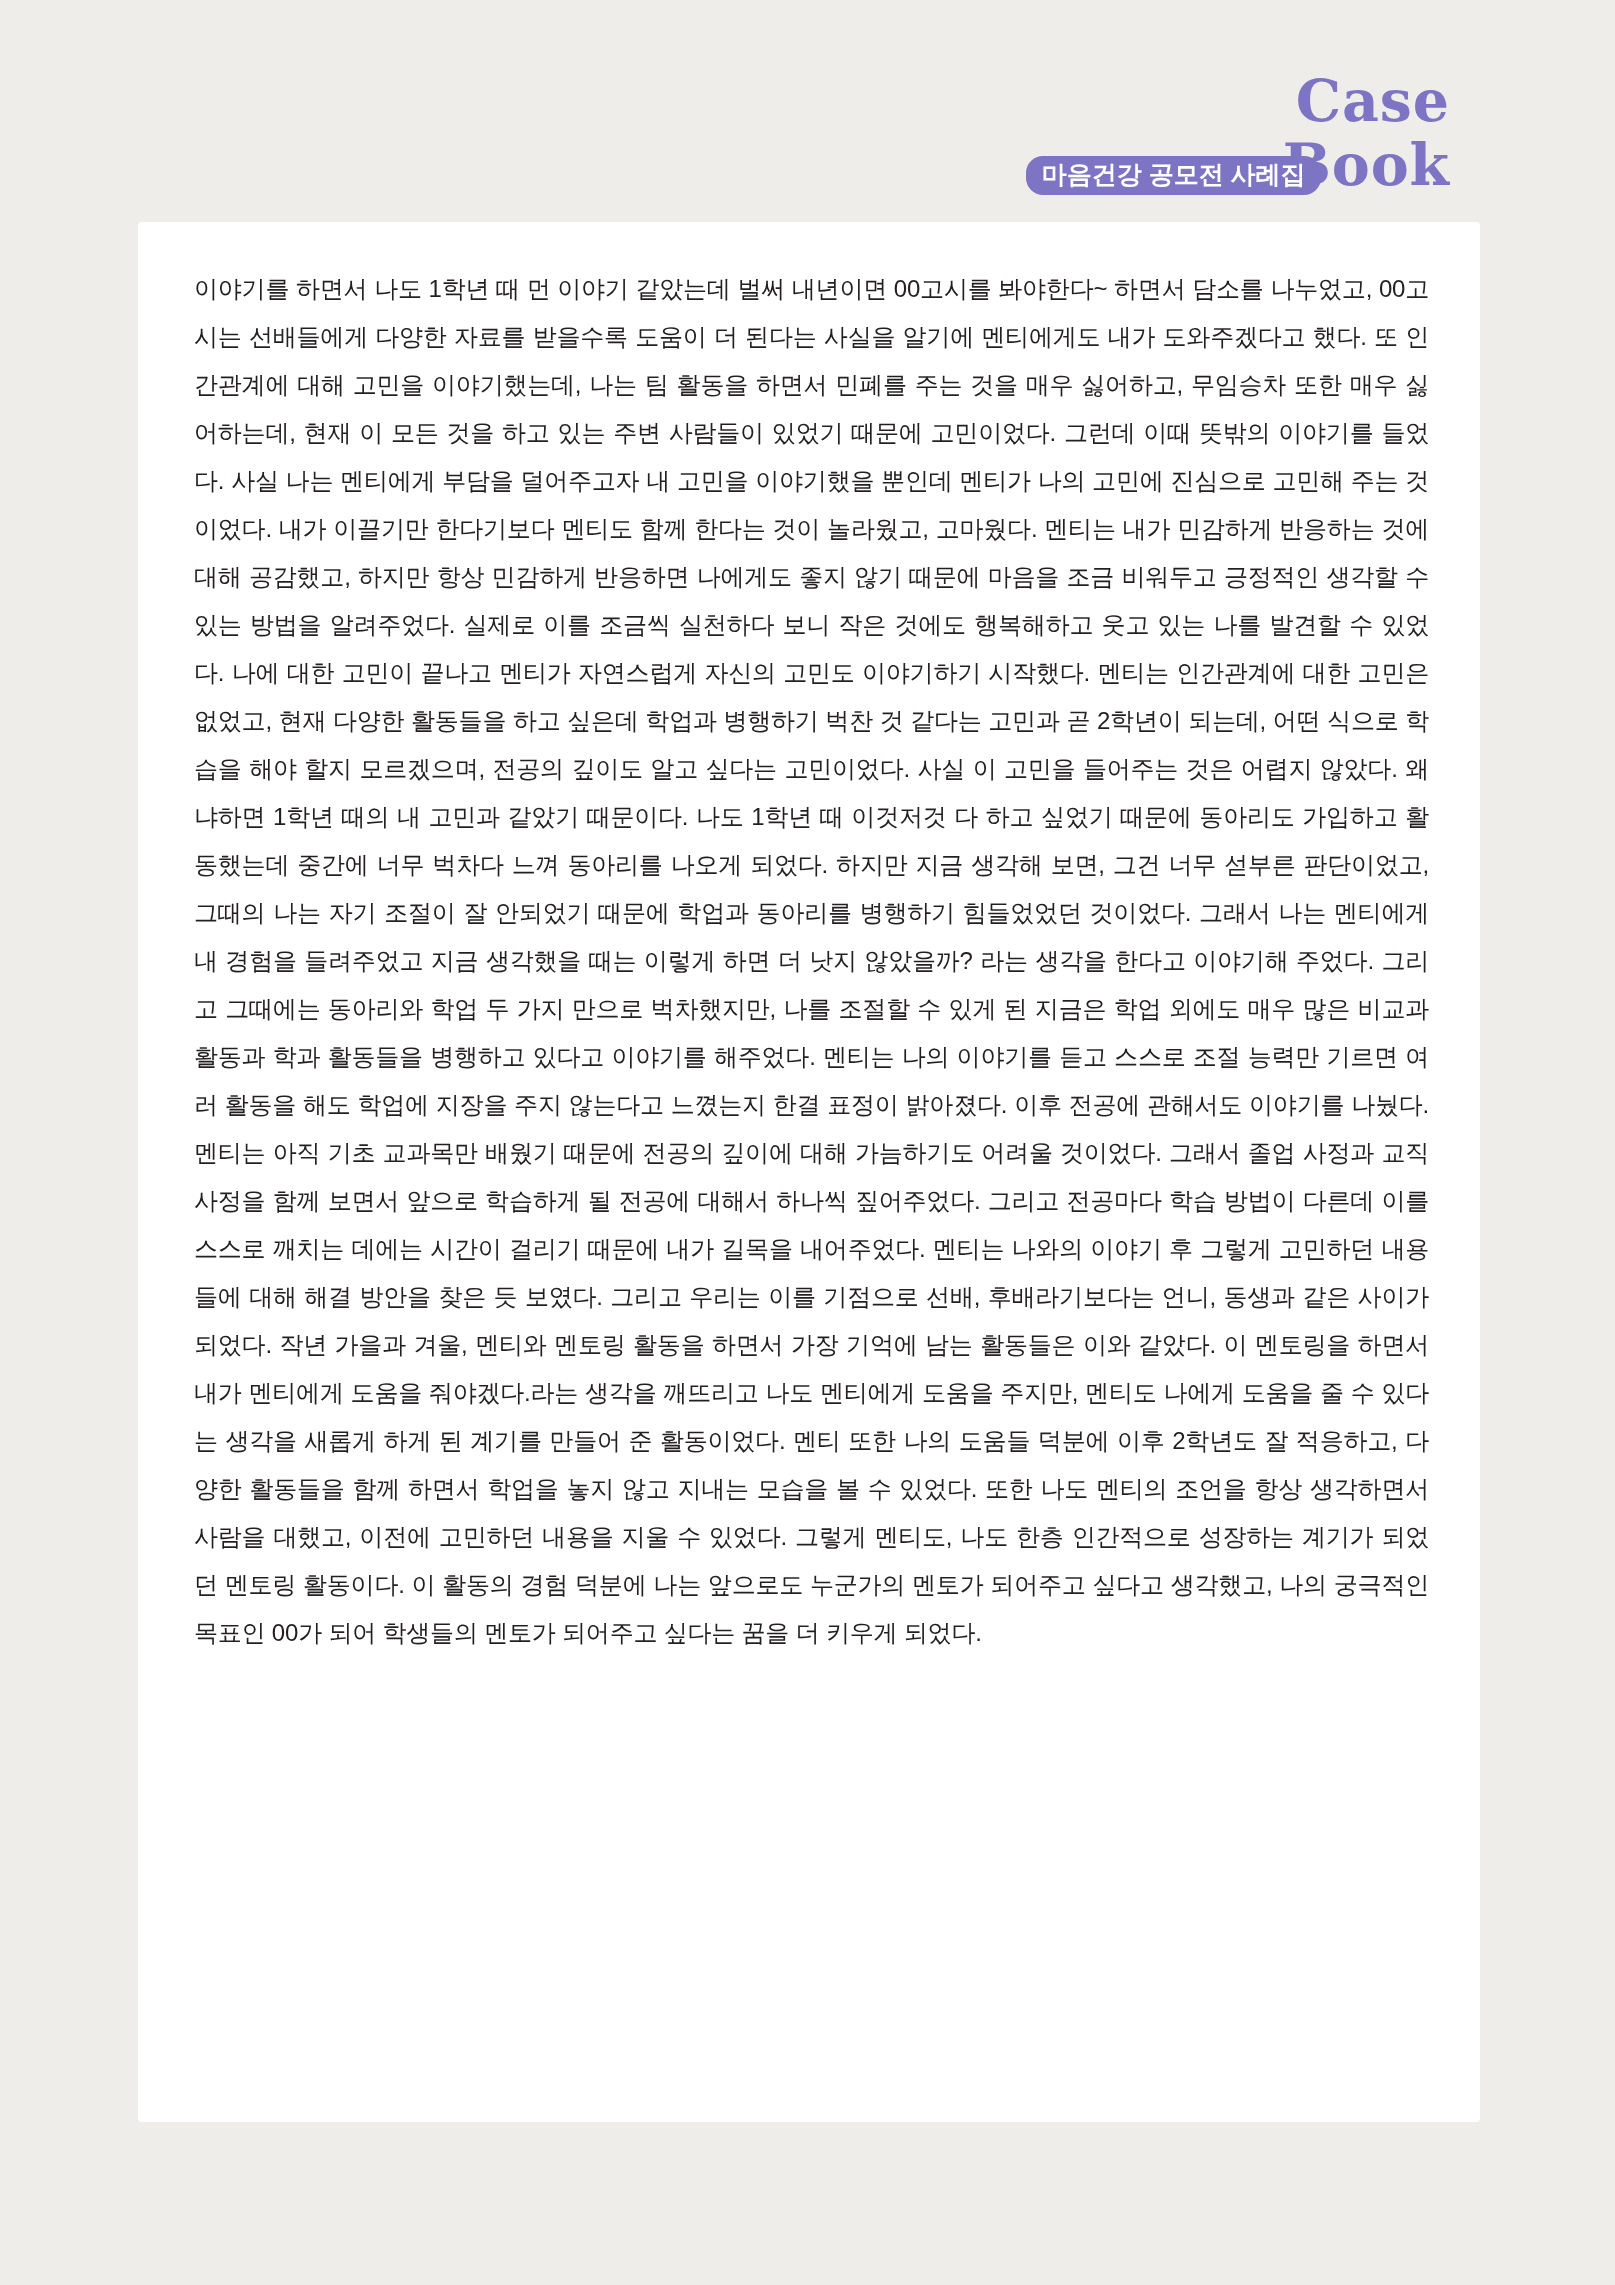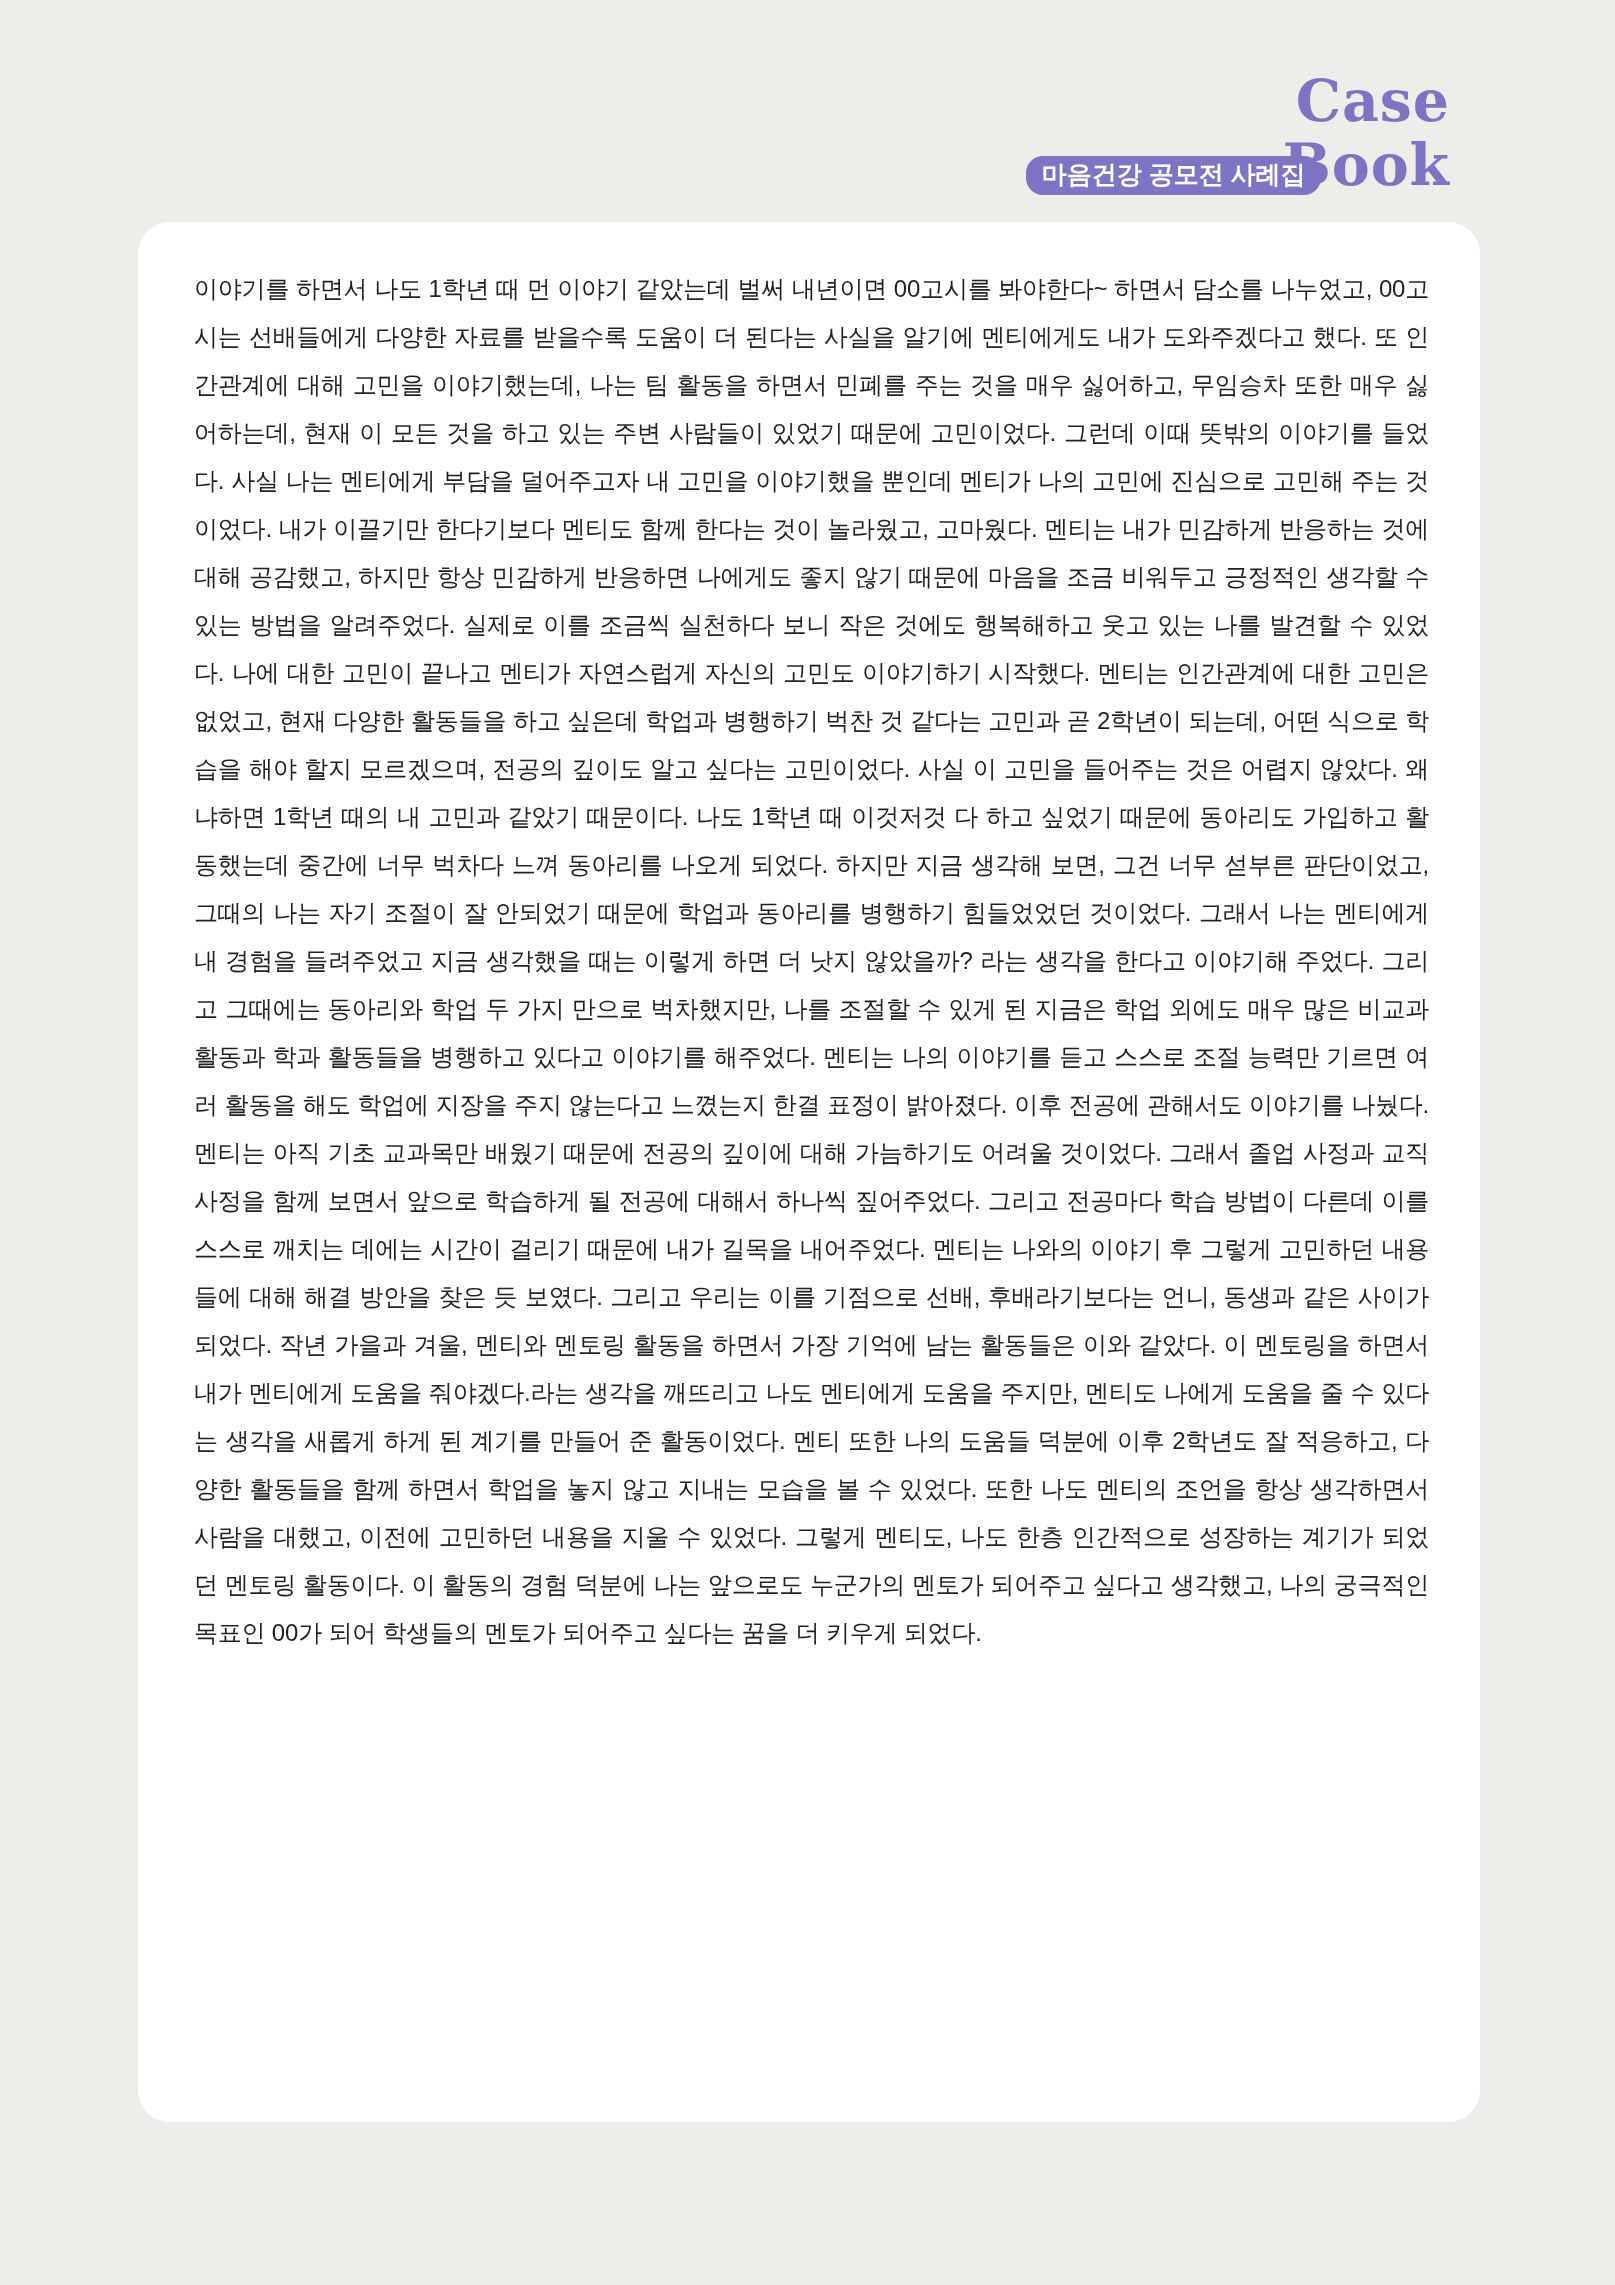--- a/index.html
+++ b/index.html
@@ -75,21 +75,21 @@
   }
 
   
   .card {
     position: absolute;
     left: 138px;
     top: 222px;
     width: 1342px;
     height: 1900px;
     background: #ffffff;
-    border-radius: 32px;
+    border-radius: 4px;
   }
 
   .body-text {
     position: absolute;
     left: 56px;
     top: 43px;
     width: 1235px;
     font-size: 24px;
     line-height: 48px;
     color: #231f20;

